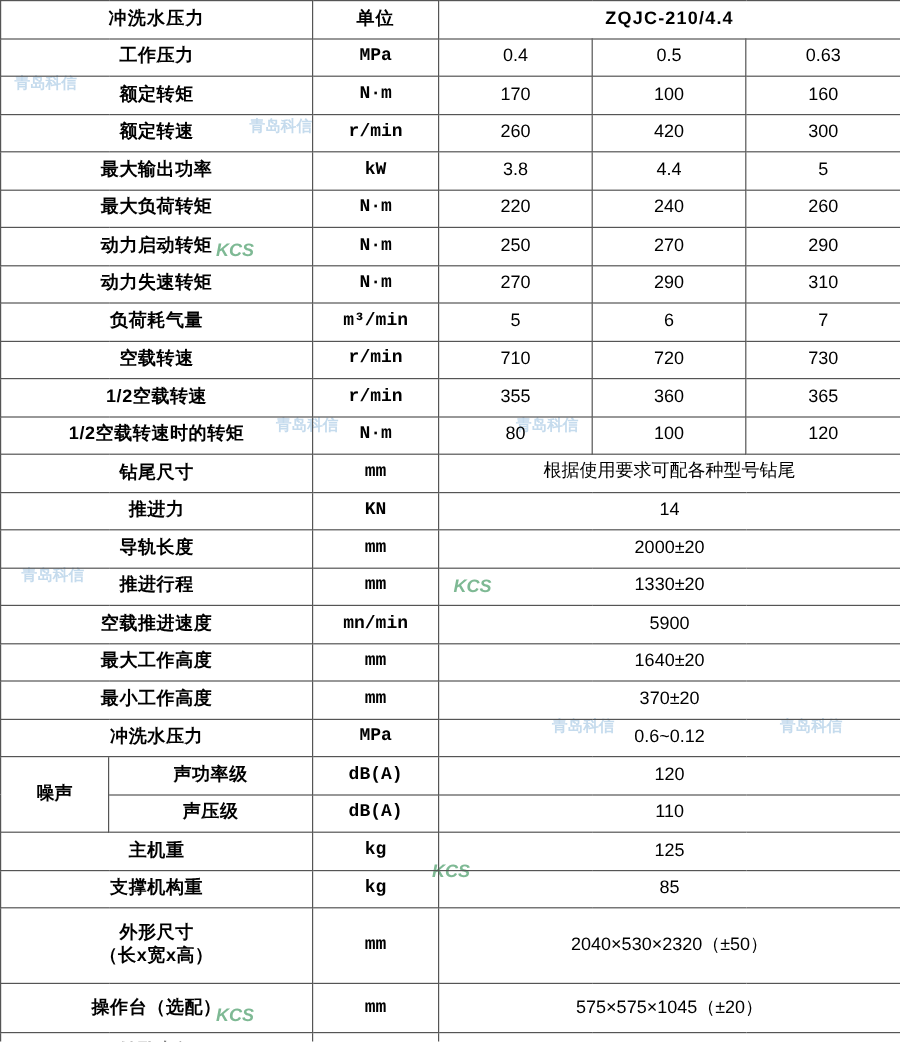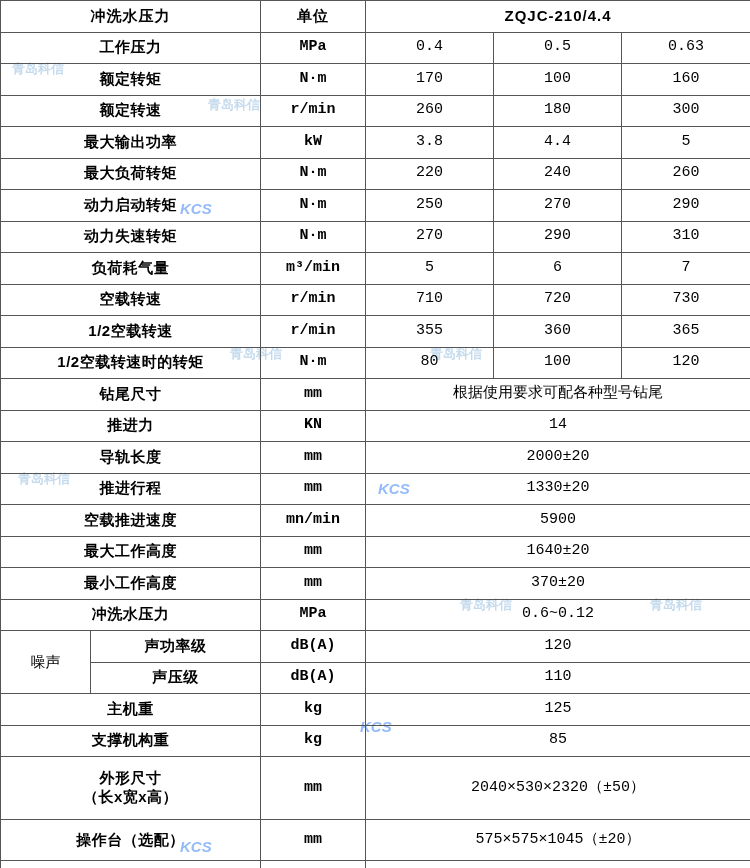--- a/index.html
+++ b/index.html
@@ -49,30 +49,30 @@
     font-size: 17px;
     letter-spacing: 1px;
     height: 34px;
   }
   td.unit {
     font-family: "Liberation Mono", monospace;
     font-size: 13.5px;
     font-weight: bold;
   }
   td.val {
-    font-family: Liberation Mono, monospace;
+    font-family: Liberation Sans, sans-serif;
     font-size: 14px;
   }
   td.val-cn {
     font-family: Liberation Mono, monospace;
     font-size: 15px;
   }
   td.noise-group {
     font-family: "Liberation Sans", sans-serif;
-    font-weight: normal;
+    font-weight: bold;
     font-size: 15.5px;
   }
   td.two-line {
     line-height: 1.35;
     font-size: 14.5px;
   }
   .wm-layer {
     position: absolute;
     top: 0;
     left: 0;
@@ -85,21 +85,21 @@
   .wm {
     position: absolute;
     color: #7fb0d8;
     opacity: 0.45;
     font-family: "Liberation Sans", sans-serif;
     font-weight: bold;
     font-size: 13px;
     white-space: nowrap;
   }
   .wm.logo {
-    color: #3b82f6;
+    color: #15803d;
     opacity: 0.55;
     font-size: 15px;
     font-style: italic;
   }
 </style>
 </head>
 <body>
 
 <div id="sheet">
 
@@ -145,21 +145,21 @@
         <td class="label" colspan="2">额定转矩</td>
         <td class="unit">N·m</td>
         <td class="val">170</td>
         <td class="val">100</td>
         <td class="val">160</td>
       </tr>
       <tr>
         <td class="label" colspan="2">额定转速</td>
         <td class="unit">r/min</td>
         <td class="val">260</td>
-        <td class="val">180</td>
+        <td class="val">420</td>
         <td class="val">300</td>
       </tr>
       <tr>
         <td class="label" colspan="2">最大输出功率</td>
         <td class="unit">kW</td>
         <td class="val">3.8</td>
         <td class="val">4.4</td>
         <td class="val">5</td>
       </tr>
       <tr>

